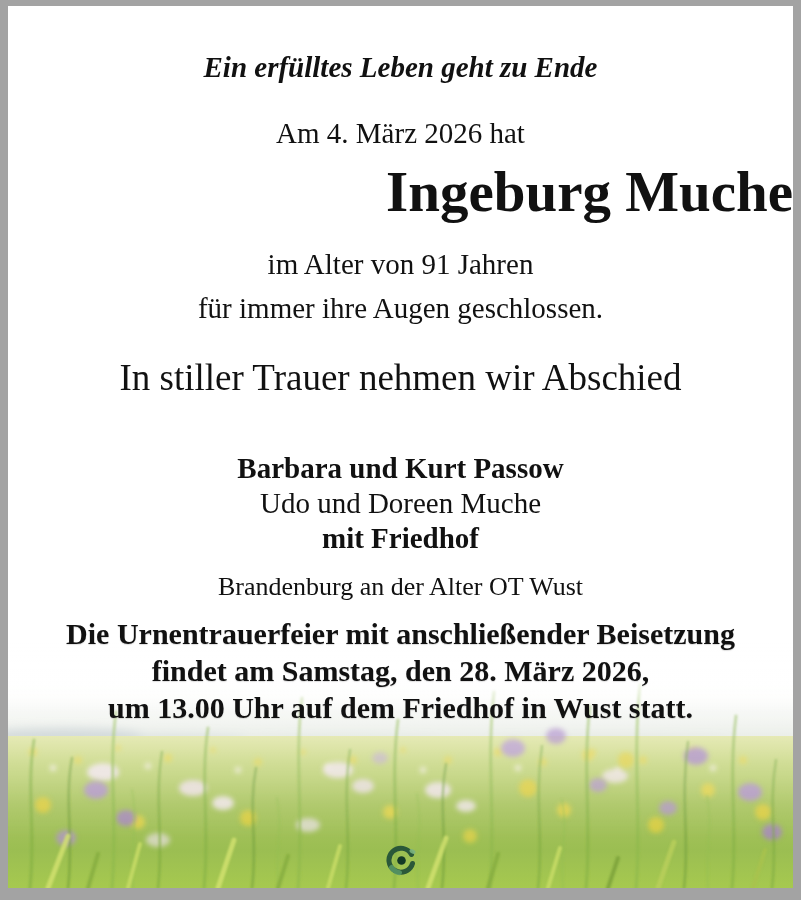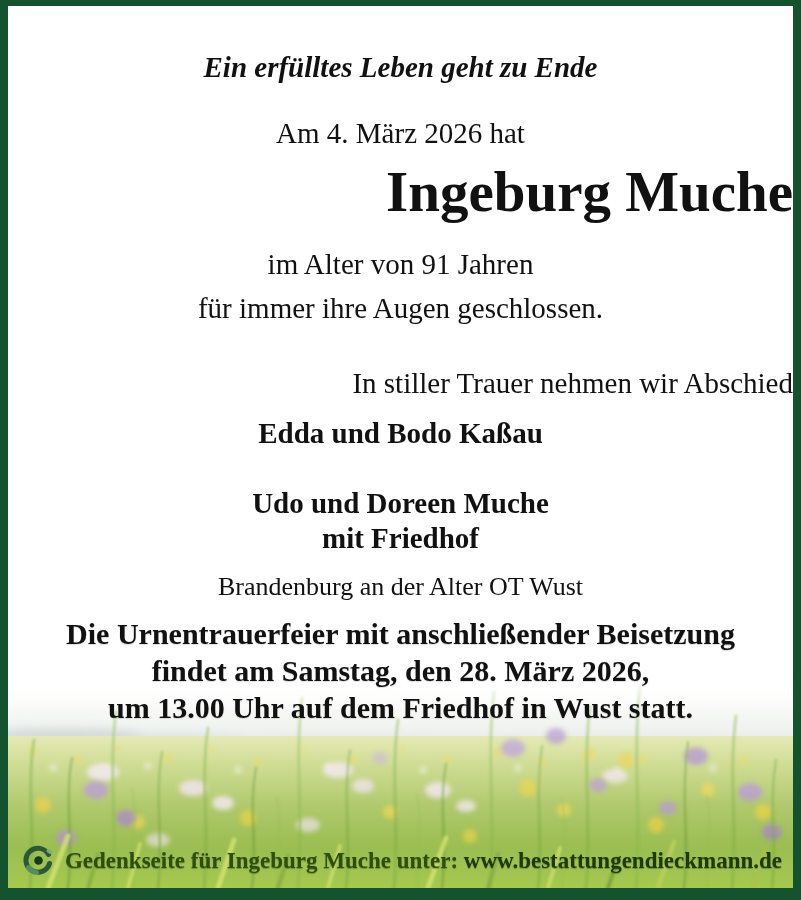--- a/index.html
+++ b/index.html
@@ -1,19 +1,19 @@
 <!DOCTYPE html>
 <html><head>
 <meta charset="utf-8">
 <style>
   html,body{margin:0;padding:0;background:#444;}
   .frame{
     position:relative;
     width:801px;height:900px;
-    background:#14532d;
+    background:#a3a3a3;
     font-family:"Liberation Serif","DejaVu Serif",serif;
     overflow:hidden;
     margin:0 auto;
   }
   .inner{
     position:absolute;
     left:8px;right:8px;top:6px;bottom:12px;
     background:#ffffff;
     overflow:hidden;
   }
@@ -21,24 +21,24 @@
     position:absolute;left:0;width:100%;
     text-align:center;color:#111;
     white-space:nowrap;z-index:2;
     line-height:1.1;
   }
   .opening{top:46px;font-size:29px;font-weight:bold;font-style:italic;}
   .dateline{top:112px;font-size:29px;}
   .name{top:155px;font-size:57px;font-weight:bold;text-align:right;}
   .ageline{top:243px;font-size:29px;}
   .closingline{top:287px;font-size:29px;font-family:Liberation Serif, serif;}
-  .mourningline{top:362px;font-size:29px;text-align:right;}
+  .mourningline{top:352px;font-size:37px;}
   .mourner0{top:412px;font-size:29px;font-weight:bold;}
   .mourner1{top:447px;font-size:29px;font-weight:bold;}
-  .mourner2{top:482px;font-size:29px;font-weight:bold;}
+  .mourner2{top:482px;font-size:29px;font-weight:normal;}
   .mourner3{top:517px;font-size:29px;font-weight:bold;}
   .location{top:567px;font-size:26px;}
   .ceremony{font-size:30px;font-weight:bold;text-shadow:0 1px 1px rgba(120,120,120,.25);}
   .c0{top:611px;} .c1{top:648px;} .c2{top:685px;}
   .meadow{
     position:absolute;left:0;bottom:0;width:785px;height:248px;z-index:1;display:block;
   }
   .footer{
     position:absolute;left:0;bottom:8px;width:100%;z-index:3;
     display:flex;align-items:center;justify-content:center;gap:8px;
@@ -56,21 +56,21 @@
 
 <div class="frame">
   <div class="inner">
 
     <div class="line opening">Ein erfülltes Leben geht zu Ende</div>
     <div class="line dateline">Am 4. März 2026 hat</div>
     <div class="line name">Ingeburg Muche</div>
     <div class="line ageline">im Alter von 91 Jahren</div>
     <div class="line closingline">für immer ihre Augen geschlossen.</div>
     <div class="line mourningline">In stiller Trauer nehmen wir Abschied</div>
-    <div class="line mourner0">Edda und Bodo Kaßau</div>
+    <div class="line mourner1">Barbara und Kurt Passow</div>
     <div class="line mourner2">Udo und Doreen Muche</div>
     <div class="line mourner3">mit Friedhof</div>
     <div class="line location">Brandenburg an der Alter OT Wust</div>
     <div class="line ceremony c0">Die Urnentrauerfeier mit anschließender Beisetzung</div>
     <div class="line ceremony c1">findet am Samstag, den 28. März 2026,</div>
     <div class="line ceremony c2">um 13.00 Uhr auf dem Friedhof in Wust statt.</div>
 
     <svg class="meadow" viewBox="0 0 785 248" preserveAspectRatio="none" aria-hidden="true">
       <defs>
         <linearGradient id="gSky" x1="0" y1="0" x2="0" y2="1">
@@ -231,21 +231,16 @@
       <rect x="0" y="0" width="785" height="72" fill="url(#gFadeTop)"></rect>
     </svg>
 
     <div class="footer">
       <svg class="footer-logo" width="38" height="38" viewBox="0 0 38 38" aria-hidden="true">
         <path d="M 29.5 12.5 A 12 12 0 1 0 30.5 21.5" fill="none" stroke="#1e4c36" stroke-width="5" stroke-linecap="round" opacity="0.9"></path>
         <path d="M 9.5 25.5 A 12 12 0 0 0 17.5 30.7" fill="none" stroke="#5d9c6b" stroke-width="5" stroke-linecap="round" opacity="0.8"></path>
         <circle cx="19.5" cy="18.5" r="4.3" fill="#143a26"></circle>
         <ellipse cx="30.5" cy="9.5" rx="3.2" ry="2" fill="#7ab37f" transform="rotate(28 30.5 9.5)" opacity="0.9"></ellipse>
       </svg>
-      <div class="footer-text">
-        <span>Gedenkseite für Ingeburg Muche</span>
-        <span>unter:</span>
-        <span class="site">www.bestattungendieckmann.de</span>
-      </div>
     </div>
 
   </div>
 </div>
 
 </body></html>

